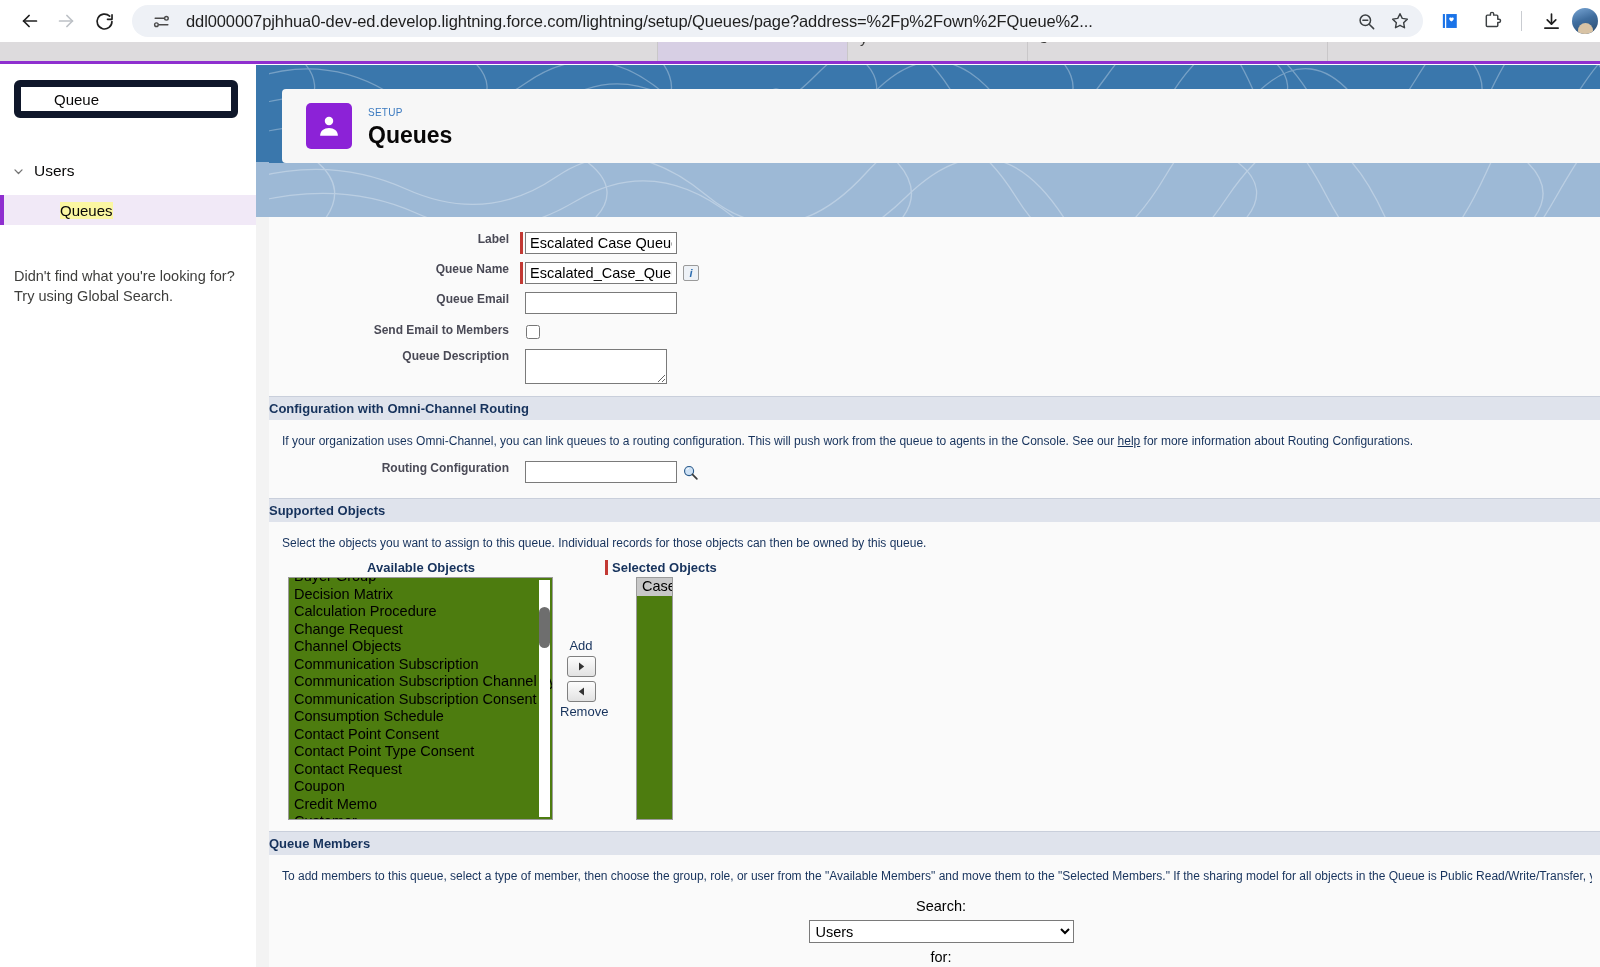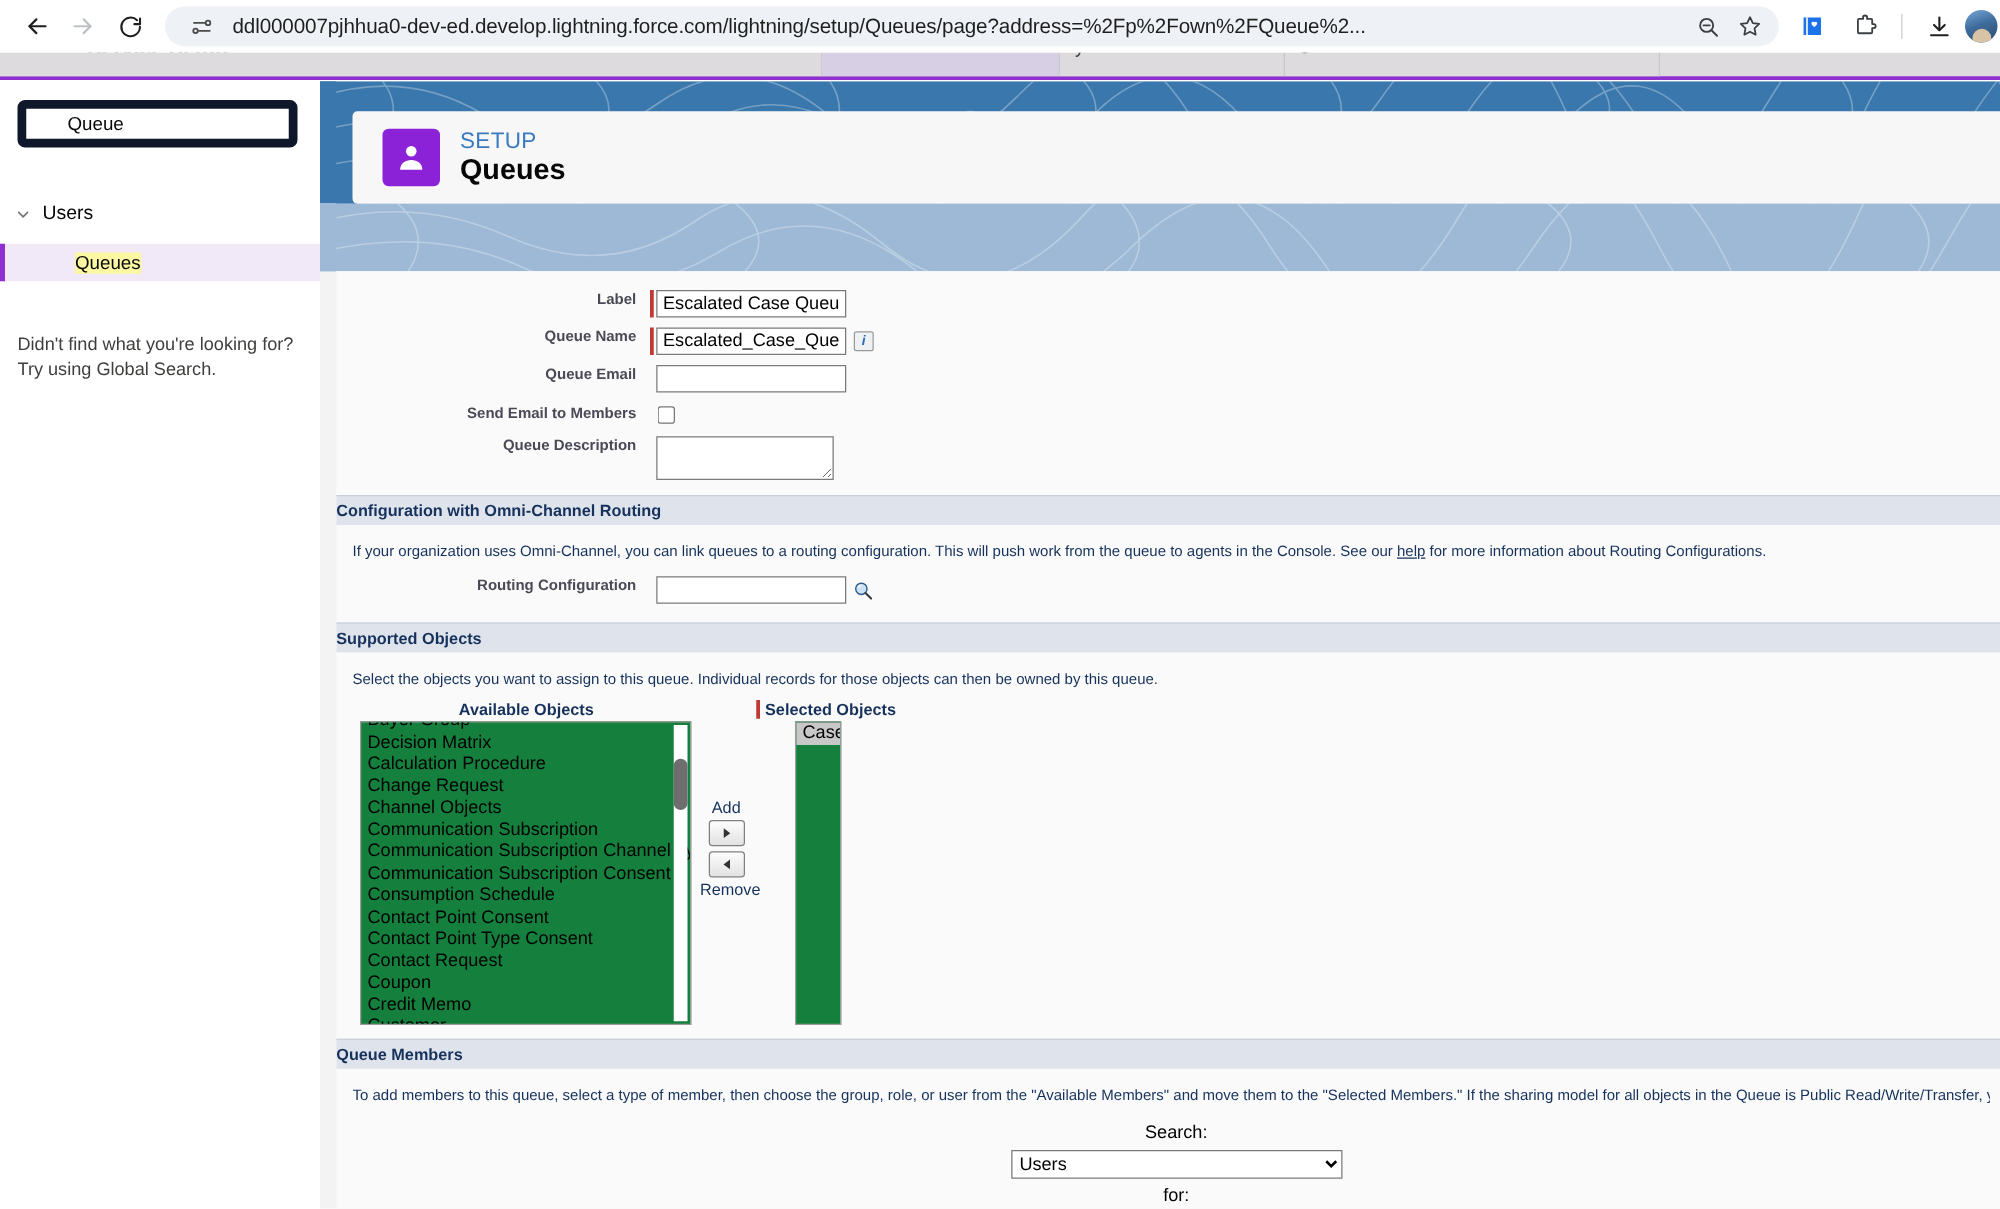--- a/index.html
+++ b/index.html
@@ -159,21 +159,21 @@
     display:flex; align-items:center;
   }
   #setup-obj-icon{
     width:46px;height:46px;border-radius:5px;background:#8c22d7;
     margin-left:24px;
     display:flex;align-items:center;justify-content:center;
     flex:0 0 auto;
   }
   #header-text{ margin-left:16px; }
   #setup-kicker{
-    font-size:18px; color:#3b7ac0; letter-spacing:.25px;
+    font-size:10px; color:#3b7ac0; letter-spacing:.25px;
     line-height:15px; margin-bottom:2px;
   }
   #setup-title{
     font-size:23px; font-weight:bold; color:#080707; line-height:26px;
   }
 
   
   #classic{
     position:absolute; left:13px; top:152px;
     width:1331px; height:750px;
@@ -197,21 +197,21 @@
     color:#000; padding:1px 4px; outline:none; height:22px;
   }
   .sec-head{
     background:#dfe3ec;
     height:24px; display:flex; align-items:center;
     font-size:13px; font-weight:bold; color:#16325c;
     border-top:1px solid #c9cfdb;
   }
   .body-txt{ font-size:12px; color:#16325c; line-height:16px; }
   .listbox{
-    border:1px solid #9b9b9b; background:#15803d;
+    border:1px solid #9b9b9b; background:#4d7c0f;
     overflow:hidden; position:relative;
   }
   .listbox .opt{
     font-size:14.5px; line-height:17.5px; color:#000;
     padding-left:5px; white-space:nowrap;
   }
   .listbox .opt.sel{ background:#c8c8c8; }
   .sbar-track{
     position:absolute; right:2px; top:2px; bottom:2px; width:11px;
     background:#fff;

